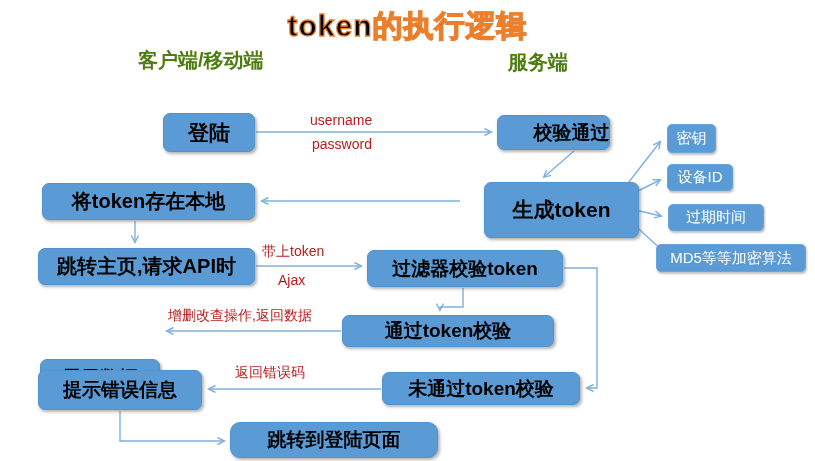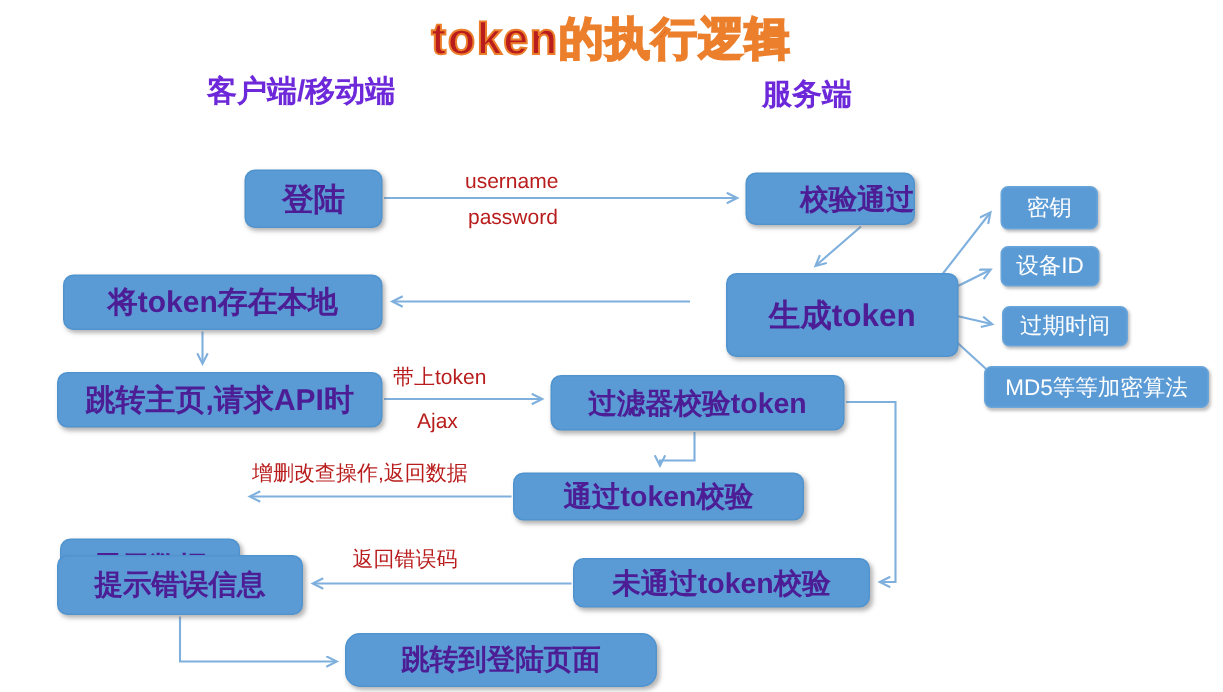--- a/index.html
+++ b/index.html
@@ -5,62 +5,62 @@
   html,body{margin:0;padding:0;}
   body{
     width:815px;height:461px;position:relative;overflow:hidden;
     background:#ffffff;
     font-family:"Liberation Sans","DejaVu Sans",sans-serif;
   }
   .abs{position:absolute;}
   
   .title{
     left:0;top:6px;width:815px;text-align:center;
-    font-size:30px;font-weight:bold;color:#b91c1c;
+    font-size:30px;font-weight:bold;color:#000000;
     -webkit-text-stroke:1.3px #ec7f2b;
     letter-spacing:1px;
   }
   
-  .col-header{font-size:20px;font-weight:bold;color:#6d28d9;white-space:nowrap;}
+  .col-header{font-size:20px;font-weight:bold;color:#4d7c0f;white-space:nowrap;}
   .hdr-client{left:138px;top:47px;}
   .hdr-server{left:508px;top:49px;}
   
   .node{
     background:#5b9bd5;
     border:1px solid #4f93cf;
     border-radius:7px;
     box-shadow:1.5px 2px 3px rgba(110,110,110,0.5);
-    color:#4c1d95;font-weight:bold;
+    color:#000000;font-weight:bold;
     display:flex;align-items:center;justify-content:center;
     white-space:nowrap;box-sizing:border-box;
   }
   .side-node{
     background:#5b9bd5;
     border:1px solid #6aa5da;
     border-radius:5px;
     box-shadow:1px 1.5px 2px rgba(120,120,120,0.45);
     color:#ffffff;font-weight:normal;font-size:15px;
     display:flex;align-items:center;justify-content:center;
     white-space:nowrap;box-sizing:border-box;
   }
   
   .n-login        {left:163px;top:113px;width:92px; height:39px;font-size:21px;}
   .n-verify-pass  {left:497px;top:115px;width:113px;height:35px;font-size:19px;padding-left:36px;}
   .n-store-token  {left:42px; top:183px;width:213px;height:37px;font-size:20px;}
   .n-gen-token    {left:484px;top:182px;width:155px;height:56px;font-size:21px;}
   .n-jump-api     {left:38px; top:248px;width:217px;height:37px;font-size:20px;}
   .n-filter-verify{left:367px;top:250px;width:196px;height:37px;font-size:19px;}
   .n-show-data    {left:40px; top:315px;width:120px;height:37px;font-size:19px;margin-top:44px;}
-  .n-pass-verify  {left:342px;top:315px;width:194px;height:32px;font-size:19px;}
+  .n-pass-verify  {left:342px;top:315px;width:212px;height:32px;font-size:19px;}
   .n-error-msg    {left:38px; top:370px;width:164px;height:40px;font-size:19px;}
   .n-fail-verify  {left:382px;top:372px;width:198px;height:33px;font-size:19px;}
   .n-jump-login   {left:230px;top:422px;width:208px;height:36px;font-size:19px;border-radius:10px;}
-  .n-secret-key   {left:667px;top:124px;width:65px; height:29px;}
+  .n-secret-key   {left:667px;top:124px;width:49px; height:29px;}
   .n-device-id    {left:667px;top:164px;width:66px; height:27px;}
-  .n-expire-time  {left:668px;top:204px;width:84px; height:27px;}
+  .n-expire-time  {left:668px;top:204px;width:96px; height:27px;}
   .n-md5-algo     {left:656px;top:244px;width:150px;height:28px;}
   
   .edge-label{font-size:14px;color:#b91c1c;white-space:nowrap;text-align:center;}
   .l-username {left:310px;top:112px;}
   .l-password {left:312px;top:136px;}
   .l-with-token{left:262px;top:243px;}
   .l-ajax     {left:278px;top:272px;}
   .l-crud     {left:168px;top:307px;}
   .l-error    {left:235px;top:364px;}
   svg.wires{left:0;top:0;pointer-events:none;}

